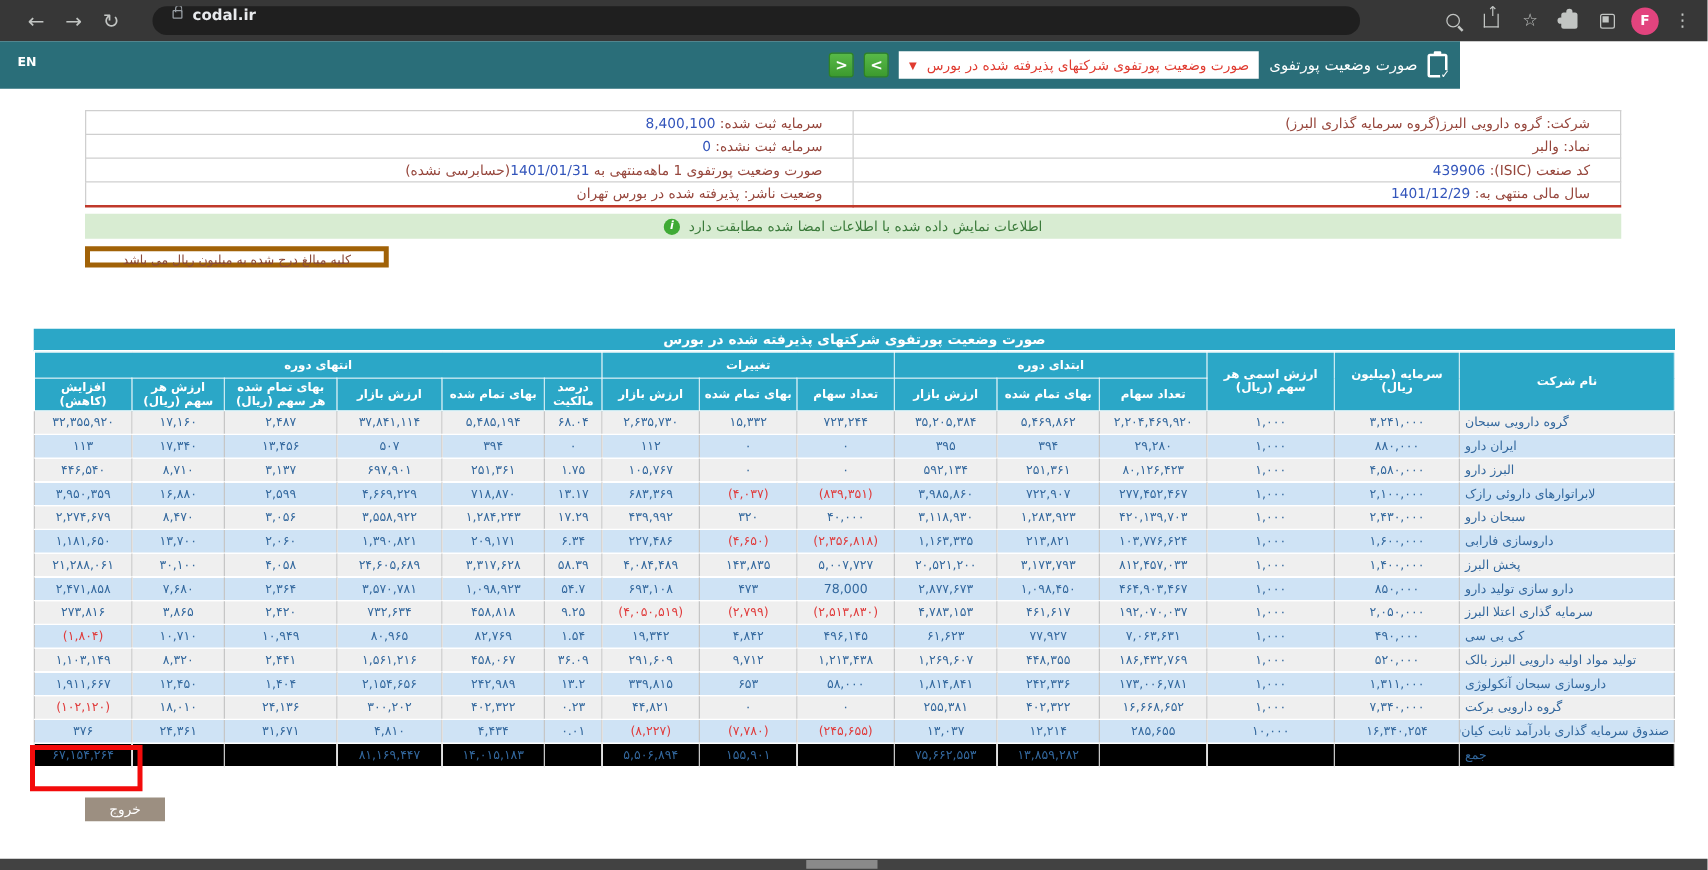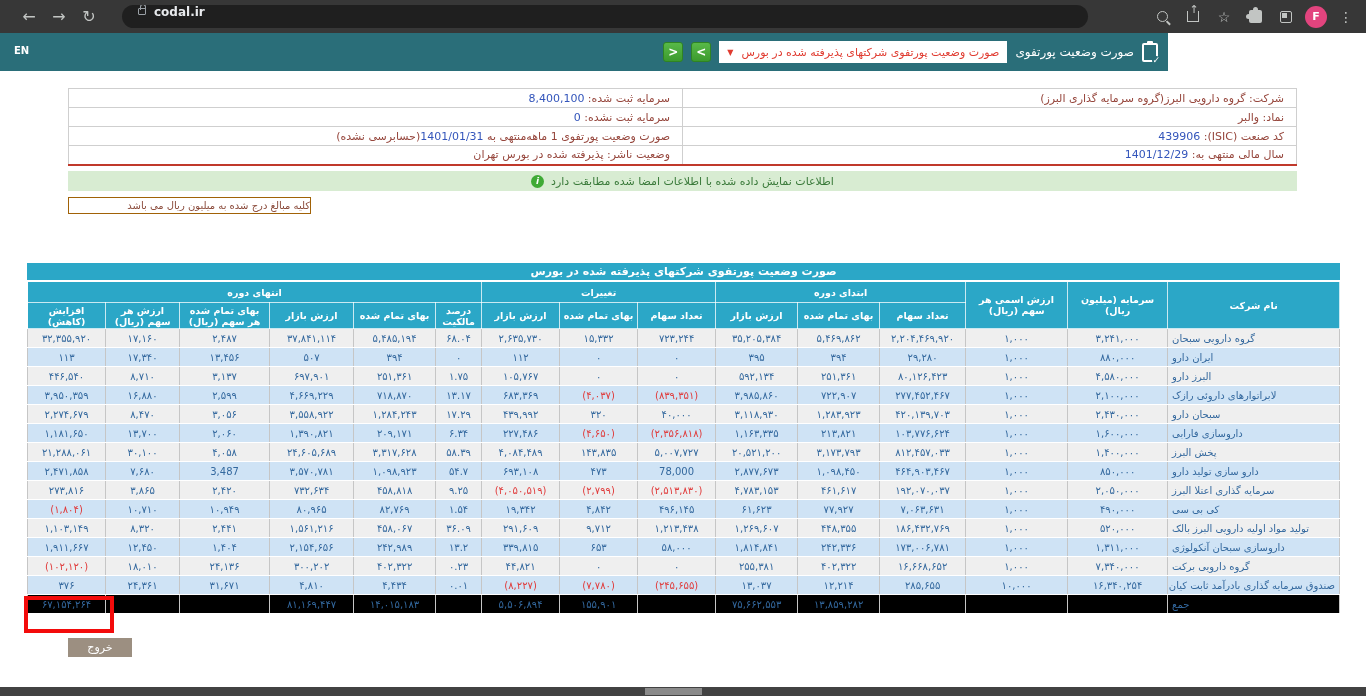--- a/index.html
+++ b/index.html
@@ -35,31 +35,31 @@
   .clip:before { content:""; position:absolute; top:-4px; left:3px; width:6px; height:3px; background:#fff; border-radius:1px; }
   .clip:after { content:"✓"; position:absolute; right:-4px; bottom:-5px; color:#fff; background:#2a6e79; border-radius:50%; font-size:9px; line-height:9px; }
   .hdr-label { color:#fff; font-size:12px; }
   .rep-select { background:#fff; height:22px; min-width:232px; display:flex; flex-direction:row-reverse; align-items:center; justify-content:space-between; padding:0 8px; cursor:pointer; }
   .rep-select .txt { color:#e03b30; font-size:11px; }
   .rep-select .arr { color:#e03b30; font-size:8px; margin-right:8px; }
   .nav-btn { width:20px; height:20px; border-radius:3px; background:linear-gradient(#58b948,#3c9a2e); color:#fff; font-size:12px; font-weight:bold; display:flex; align-items:center; justify-content:center; cursor:pointer; border:1px solid #2f8423; }
 
   
   .info-table { position:absolute; top:88px; left:68px; width:1229px; border-collapse:collapse; direction:rtl; border-bottom:2px solid #c0392b; }
-  .info-table td { border:1px solid #cfcfcf; font-size:11px; padding:2px 12px; height:19px; background:#fff; color:#96463c; width:50%; }
+  .info-table td { border:1px solid #cfcfcf; font-size:11px; padding:2px 24px; height:19px; background:#fff; color:#96463c; width:50%; }
   .info-table .lbl { color:#96463c; }
   .info-table .v-num { color:#3355bb; }
   .info-table .v-text { color:#96463c; }
 
   
   .banner { position:absolute; top:171px; left:68px; width:1229px; height:20px; background:#d8ecd2; display:flex; flex-direction:row-reverse; align-items:center; justify-content:center; gap:7px; direction:rtl; }
   .banner .txt { color:#3a7a3a; font-size:11px; }
   .info-ic { width:13px; height:13px; border-radius:50%; background:#3faa35; color:#fff; font-size:9px; font-weight:bold; font-style:italic; display:flex; align-items:center; justify-content:center; }
 
-  .note-box { position:absolute; top:197px; left:68px; width:243px; height:17px; border:1px solid #a16207; background:#fff; color:#8a4a3a; font-size:10px; line-height:15px; direction:rtl; }
+  .note-box { position:absolute; top:197px; left:68px; width:243px; height:17px; border:4px solid #a16207; background:#fff; color:#8a4a3a; font-size:10px; text-align:center; line-height:15px; direction:rtl; }
 
   
   .main-table { position:absolute; top:263px; left:27px; width:1312px; border-collapse:collapse; table-layout:fixed; direction:rtl; }
   .main-table caption { background:#2ba7c7; color:#fff; font-weight:bold; font-size:11px; height:18px; line-height:18px; text-align:center; border-bottom:1px solid #fff; }
   .main-table th { background:#2ba7c7; color:#fff; font-size:9.5px; font-weight:bold; border:1px solid rgba(255,255,255,.75); padding:1px 2px; }
   .main-table tr.grp th { height:21px; }
   .main-table tr.sub th { height:26px; }
   .main-table td { font-size:10px; height:19px; padding:0 4px; border-left:1px solid #c6c6c6; border-right:1px solid #c6c6c6; border-bottom:1px solid #fff; color:#33689e; text-align:center; overflow:hidden; white-space:nowrap; }
   .main-table td.c-name { text-align:left; }
   .main-table tbody tr:nth-child(odd) td { background:#efefef; }
@@ -317,21 +317,21 @@
           <td class="c-num">۱,۰۰۰</td>
           <td class="c-num">۴۶۴,۹۰۳,۴۶۷</td>
           <td class="c-num">۱,۰۹۸,۴۵۰</td>
           <td class="c-num">۲,۸۷۷,۶۷۳</td>
           <td class="c-num">78,000</td>
           <td class="c-num">۴۷۳</td>
           <td class="c-num">۶۹۳,۱۰۸</td>
           <td class="c-num">۵۴.۷</td>
           <td class="c-num">۱,۰۹۸,۹۲۳</td>
           <td class="c-num">۳,۵۷۰,۷۸۱</td>
-          <td class="c-num">3,487</td>
+          <td class="c-num">۲,۳۶۴</td>
           <td class="c-num">۷,۶۸۰</td>
           <td class="c-num">۲,۴۷۱,۸۵۸</td>
         </tr>
         <tr>
           <td class="c-name">سرمایه گذاری اعتلا البرز</td>
           <td class="c-num">۲,۰۵۰,۰۰۰</td>
           <td class="c-num">۱,۰۰۰</td>
           <td class="c-num">۱۹۲,۰۷۰,۰۳۷</td>
           <td class="c-num">۴۶۱,۶۱۷</td>
           <td class="c-num">۴,۷۸۳,۱۵۳</td>

